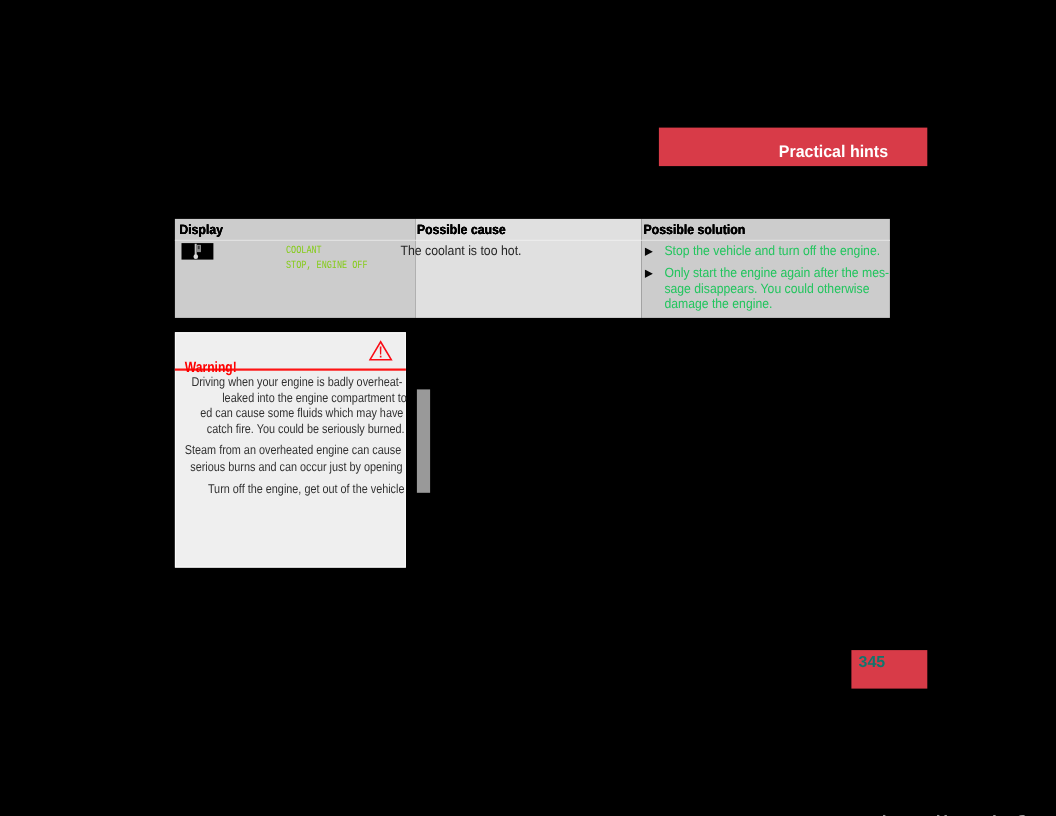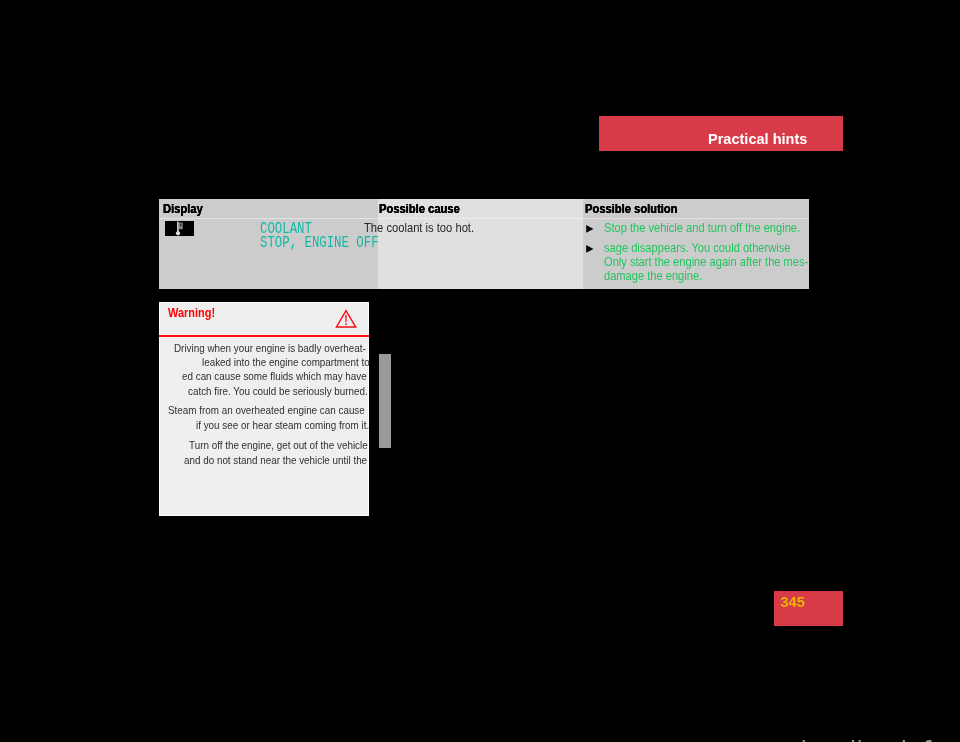--- a/index.html
+++ b/index.html
@@ -32,21 +32,21 @@
   .th { position:absolute; height:16px; line-height:16px; font-size:12.2px; font-weight:bold; color:#000;
         text-shadow:0.17px 0 0 #000, -0.17px 0 0 #000; }
   .th .sx { transform:scaleX(0.917); }
   .th1 { left:163px; top:200.6px;text-decoration:underline; }
   .th2 { left:379.4px; top:200.6px; }
   .th3 { left:585.3px; top:200.6px; }
 
   
   .disp-icon { position:absolute; left:165px; top:221px; width:28.6px; height:15.4px; background:#000; }
   .disp-txt { position:absolute; left:260px; top:222.3px; font-family:"Liberation Mono", monospace;
-              font-size:16px; color:#14b8a6; }
+              font-size:10px; color:#84cc16; }
   .disp-txt .ln { height:14.2px; line-height:14.2px; }
   .disp-txt .sx { transform:scaleX(0.772); }
 
   
   .cause { position:absolute; left:364px; top:221.3px; font-size:12.2px; color:#262626; }
   .cause .ln { height:14.2px; line-height:14.2px; }
   .cause .sx { transform:scaleX(0.918); }
 
   
   .solblk { position:absolute; font-size:12.2px; color:#22c55e; }
@@ -56,38 +56,38 @@
   .sol2 { left:604px; top:241.0px; }
   .bul { position:absolute; width:7.6px; height:7.8px; line-height:0; font-size:0; }
   .bul svg { display:block; }
   .bul1 { left:586.4px; top:225.1px; }
   .bul2 { left:586.4px; top:245.2px; }
 
   
   .warn { position:absolute; left:159px; top:301.6px; width:210px; height:214.6px;
      background:#efefef; box-sizing:border-box; border:1px solid #fbfbfb; }
   .warn-rule { position:absolute; left:159px; top:334.7px; width:210px; height:2.1px; background:#fe1414; }
-  .warn-title { position:absolute; left:168px; top:304px; height:18px; line-height:18px;
+  .warn-title { position:absolute; left:168px; top:325px; height:18px; line-height:18px;
        color:#fe0000; font-weight:bold; font-size:13.4px; }
   .warn-title .sx { transform:scaleX(0.82); }
   .warn-ic { position:absolute; left:335px; top:309px; }
   .warn-body { position:absolute; left:168px; top:341px; font-size:11.6px; color:#303030;text-align:right; }
   .warn-body .p { margin:0; }
   .warn-body .p1 { margin-bottom:5.6px; }
   .warn-body .p2 { margin-bottom:6.7px; }
   .warn-body .ln { height:14.2px; line-height:14.2px; }
   .warn-body .sx { transform:scaleX(0.8505); }
 
   
   .sidemark { position:absolute; left:378.8px; top:353.8px; width:12px; height:94px; background:#999999; }
 
   
   .pagenum { position:absolute; left:774px; top:591px; width:69px; height:35px; background:#d83b48; }
   .pagenum-t { position:absolute; left:780.5px; top:592.2px; height:20px; line-height:20px;
-               color:#eab308; font-size:14.5px; font-weight:bold; }
+               color:#0f766e; font-size:14.5px; font-weight:bold; }
   .pagenum-t .sx { transform:scaleX(1.0); }
 
   
   .wm { position:absolute; left:680px; top:713px; color:#949494; font-size:24px;
         line-height:28px; font-family:"DejaVu Sans", sans-serif; }
   .wm .sx { transform:scaleX(1.0);margin-top:24px; }
 </style>
 </head>
 <body>
 
@@ -133,22 +133,22 @@
     <div class="solblk sol1">
       <span class="ln"><span class="sx">Stop the vehicle and turn off the engine.</span></span>
     </div>
 
     <span class="bul bul2">
       <svg width="7.6" height="7.8" viewBox="0 0 7.6 7.8">
           <path d="M0.2 0.1 L7.5 3.9 L0.2 7.7 Z" fill="#060606"></path>
         </svg>
       </span>
     <div class="solblk sol2">
+      <span class="ln"><span class="sx">Only start the engine again after the mes-</span></span>
       <span class="ln"><span class="sx">sage disappears. You could otherwise</span></span>
-      <span class="ln"><span class="sx">Only start the engine again after the mes-</span></span>
       <span class="ln"><span class="sx">damage the engine.</span></span>
     </div>
   </div>
 
   <div class="warn"></div>
   <div class="warn-rule"></div>
   <div class="warn-title"><span class="sx">Warning!</span></div>
   <span class="warn-ic">
     <svg width="23" height="21" viewBox="0 0 23 21">
       <path d="M11.0 1.7 L20.7 18.0 L1.4 18.0 Z" fill="none" stroke="#fa0d17" stroke-width="1.45" stroke-linejoin="miter"></path>
@@ -158,25 +158,24 @@
   </span>
   <div class="warn-body">
     <div class="p p1">
       <span class="ln"><span class="sx">Driving when your engine is badly overheat-</span></span>
       <span class="ln"><span class="sx">leaked into the engine compartment to</span></span>
       <span class="ln"><span class="sx">ed can cause some fluids which may have</span></span>
       <span class="ln"><span class="sx">catch fire. You could be seriously burned.</span></span>
     </div>
     <div class="p p2">
       <span class="ln"><span class="sx">Steam from an overheated engine can cause</span></span>
-      <span class="ln"><span class="sx">if you see or hear steam coming from it.</span></span>
+      <span class="ln"><span class="sx">serious burns and can occur just by opening</span></span>
     </div>
     <div class="p p3">
       <span class="ln"><span class="sx">Turn off the engine, get out of the vehicle</span></span>
-      <span class="ln"><span class="sx">and do not stand near the vehicle until the</span></span>
     </div>
   </div>
 
   <div class="sidemark"></div>
 
   <div class="pagenum"></div>
   <div class="pagenum-t"><span class="sx">345</span></div>
 
   <div class="wm"><span class="sx">carmanualsonline.info</span></div>
 </div>

